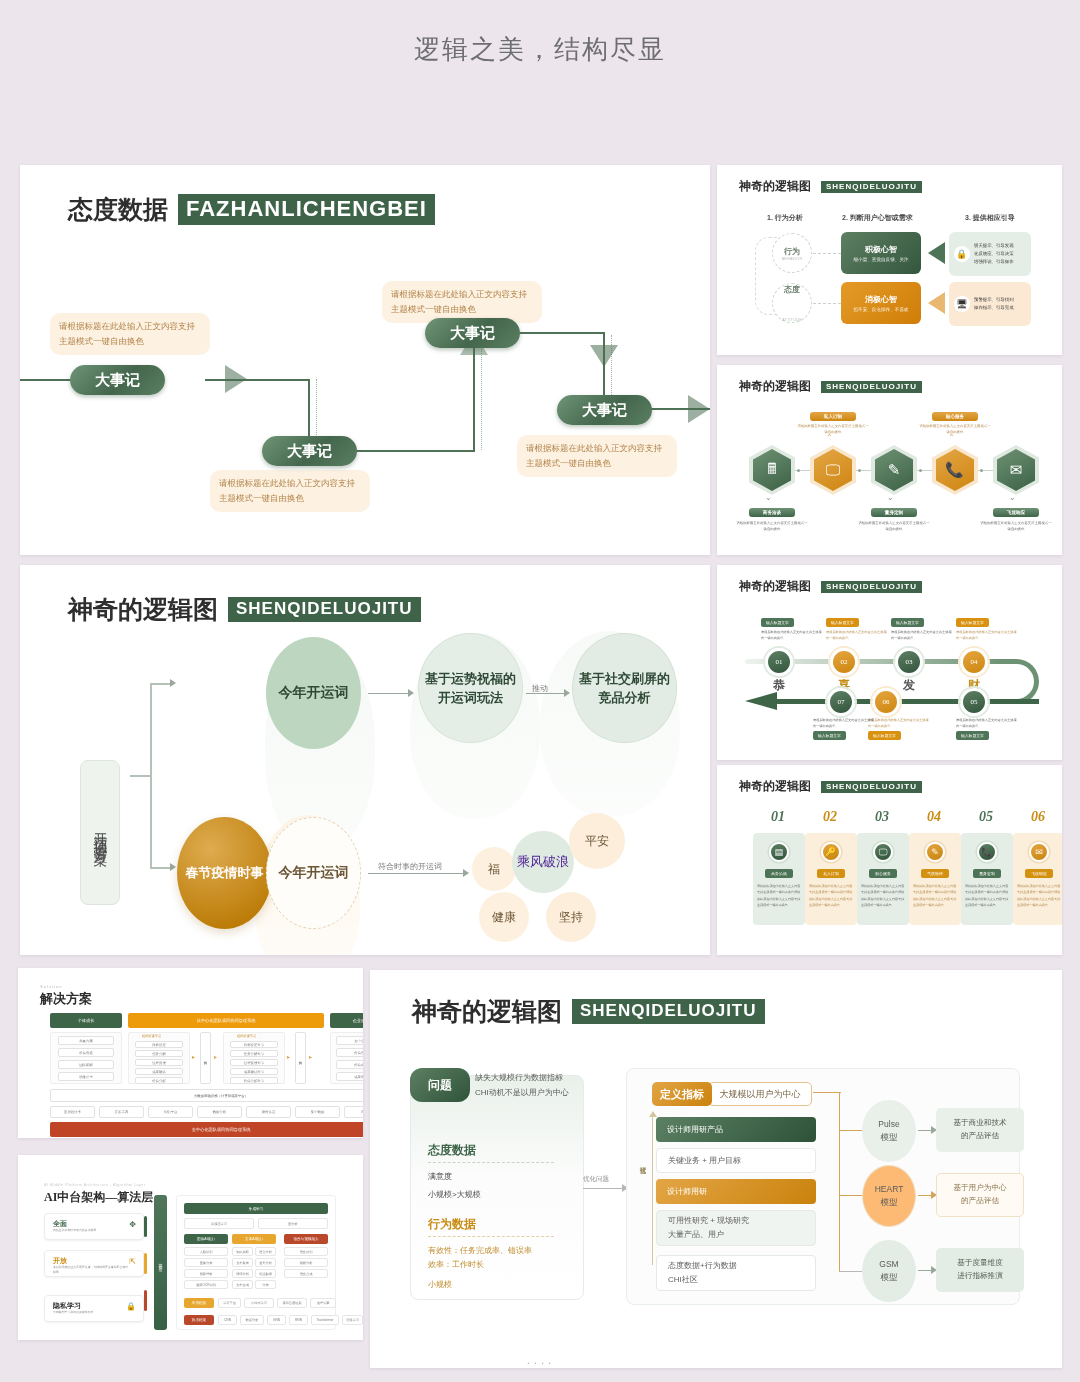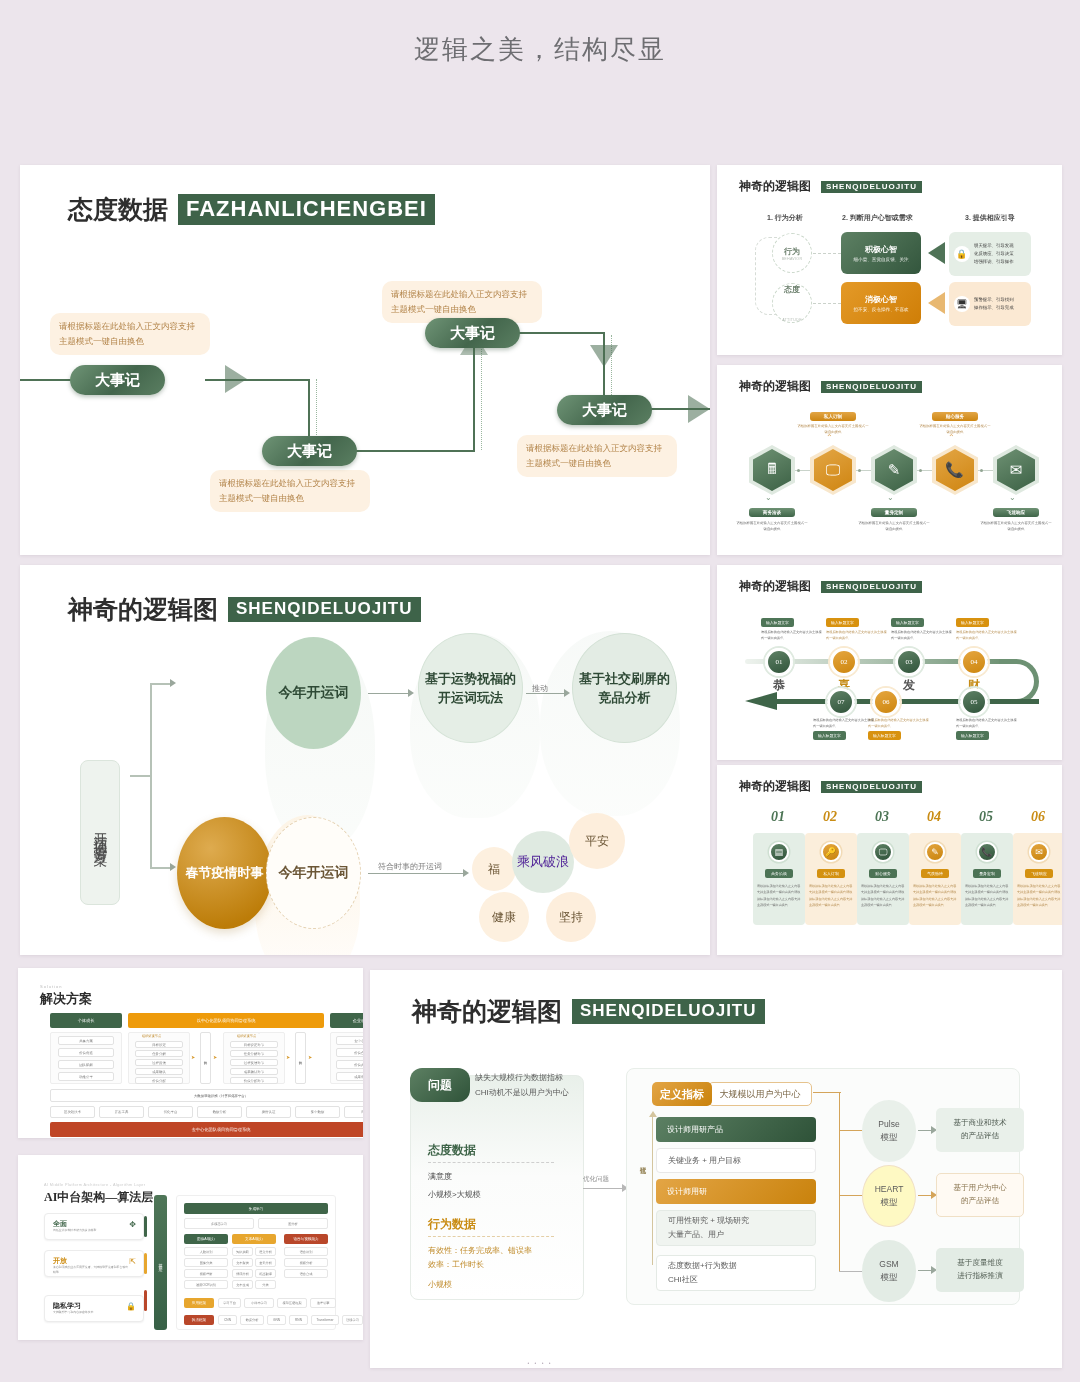--- a/index.html
+++ b/index.html
@@ -742,21 +742,21 @@
   <div style="position:absolute;left:443px;top:122px;width:28px;height:1px;background:#d4a45a;"></div>
   <div style="position:absolute;left:469px;top:122px;width:1px;height:180px;background:#d4a45a;"></div>
   <div style="position:absolute;left:469px;top:160px;width:28px;height:1px;background:#d4a45a;"></div>
   <div style="position:absolute;left:469px;top:225px;width:28px;height:1px;background:#d4a45a;"></div>
   <div style="position:absolute;left:469px;top:301px;width:28px;height:1px;background:#b7b7b7;"></div>
 
   <div class="m-oval" style="left:492px;top:130px;background:#e9f0ea;">
     <span>Pulse</span>
     <span>模型</span>
   </div>
-  <div class="m-oval" style="left:492px;top:195px;background:#fef9c3;border:1px solid #f0e0c6;">
+  <div class="m-oval" style="left:492px;top:195px;background:#fdba74;border:1px solid #f0e0c6;">
     <span>HEART</span>
     <span>模型</span>
   </div>
   <div class="m-oval" style="left:492px;top:270px;background:#e3ece5;">
     <span>GSM</span>
     <span>模型</span>
   </div>
 
   <div style="position:absolute;left:548px;top:160px;width:16px;height:1px;background:#9aa79c;"></div>
   <div style="position:absolute;left:561px;top:156px;width:0;height:0;border-top:4px solid transparent;border-bottom:4px solid transparent;border-left:6px solid #9aa79c;"></div>

